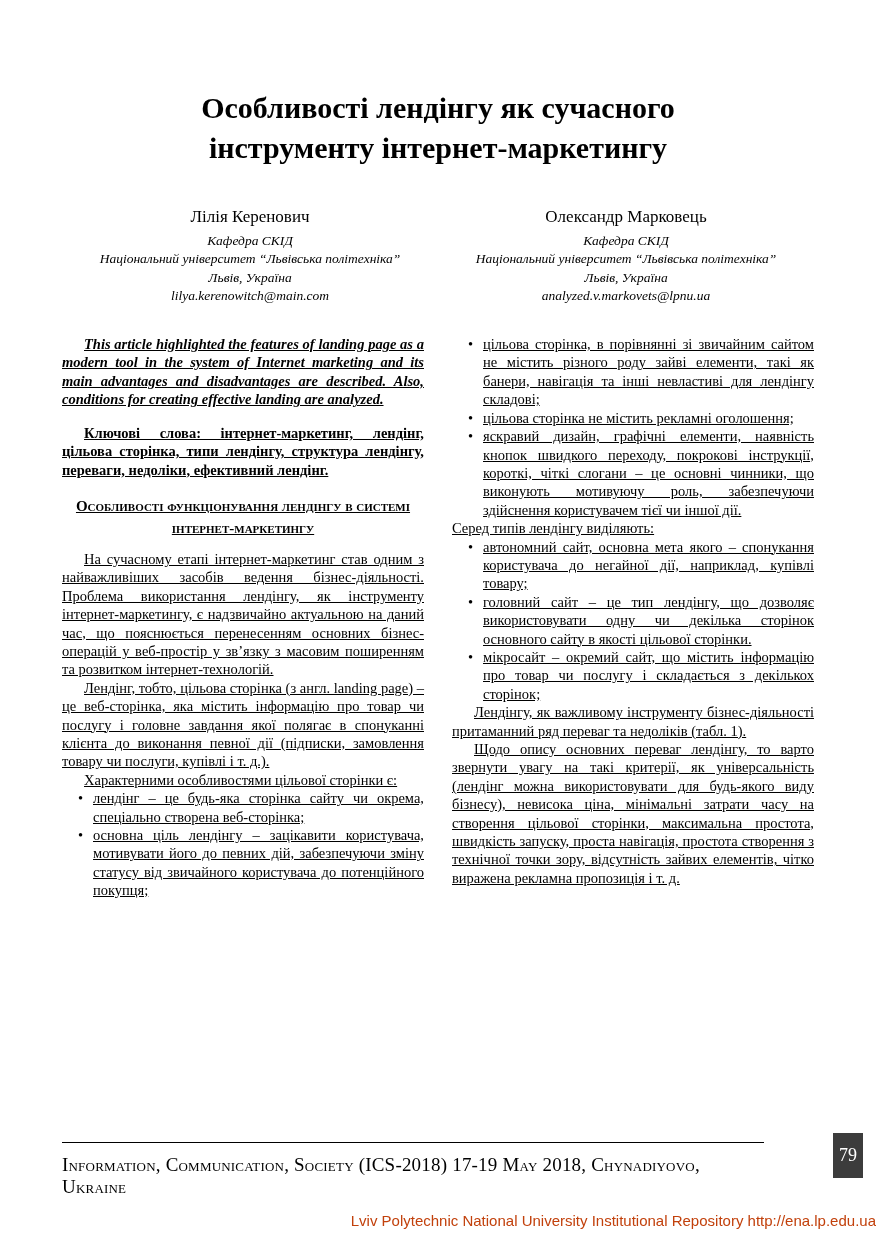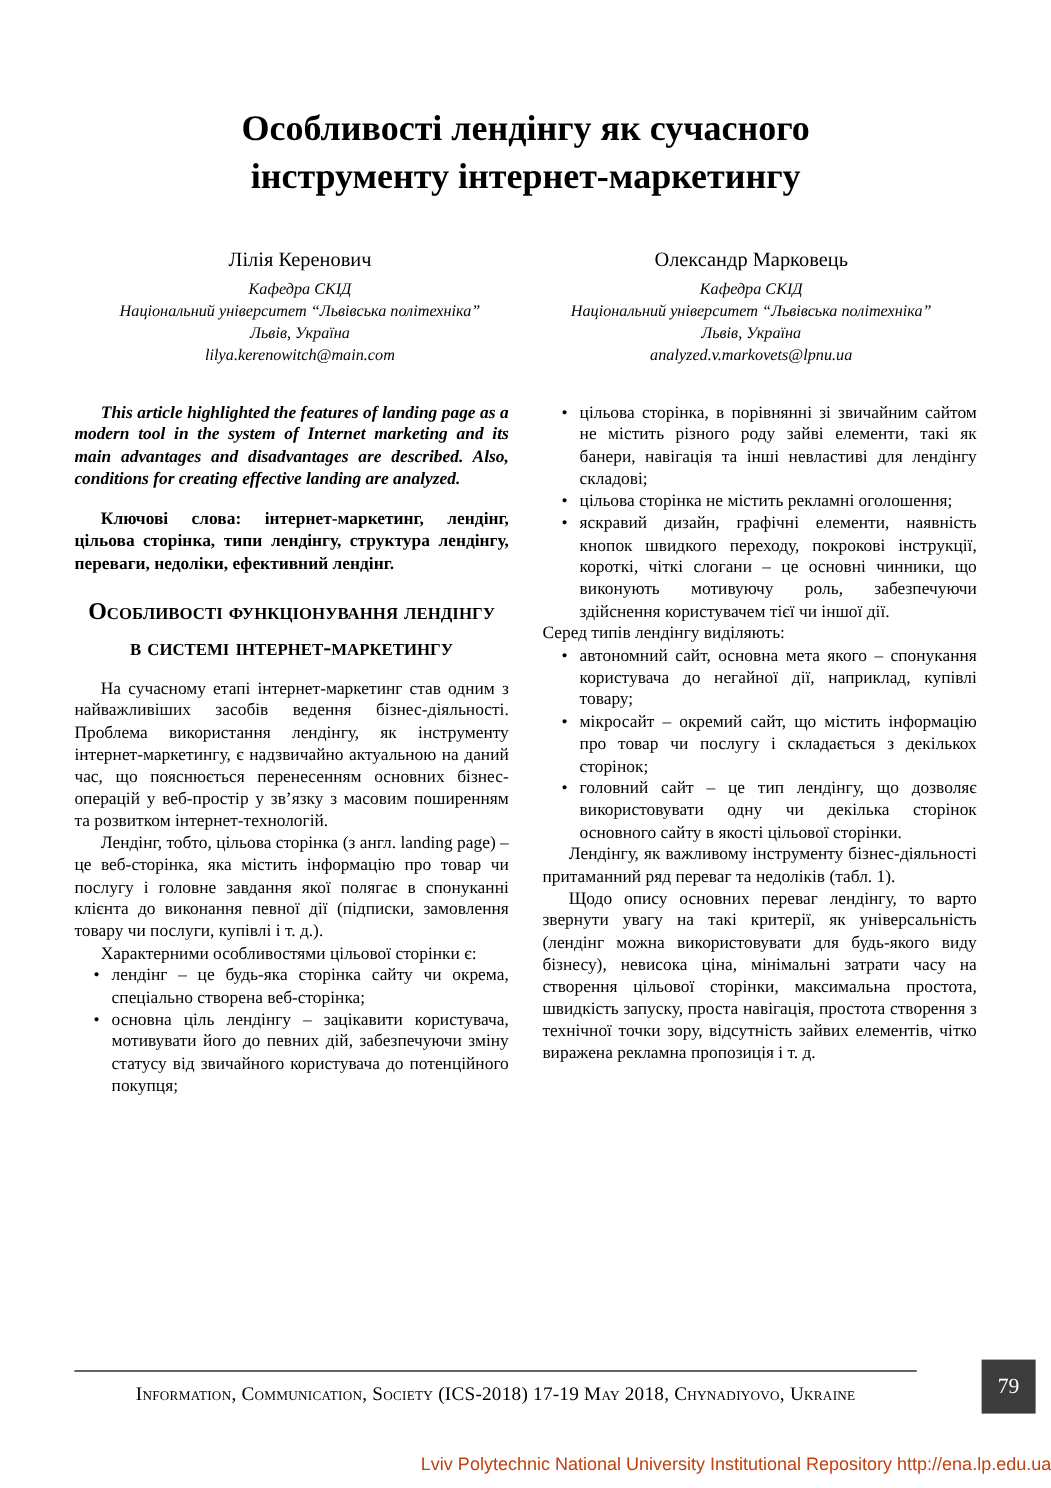--- a/index.html
+++ b/index.html
@@ -28,30 +28,31 @@
   .author { flex: 1; text-align: center; }
   .author-name { font-size: 17px; margin-bottom: 5px; }
   .affil { font-style: italic; font-size: 13.5px; line-height: 1.35; }
 
   .columns {
     display: flex;
     gap: 28px;
     text-align: justify;
     font-size: 14.5px;
     line-height: 1.27;
+    text-decoration: underline;
   }
   .col { flex: 1; min-width: 0; }
 
   p { margin: 0; }
   p.indent { text-indent: 22px; }
   p.abstract { font-weight: bold; font-style: italic; text-indent: 22px; margin-bottom: 15px; }
   p.keywords { font-weight: bold; text-indent: 22px; margin-bottom: 16px; }
 
   h2.section {
-    font-size: 20px;
+    font-size: 15px;
     font-weight: bold;
     font-variant: small-caps;
     text-align: center;
     line-height: 1.5;
     margin: 4px 8px 10px 8px;
   }
 
   ul.bullets { list-style: none; }
   ul.bullets li {
     position: relative;
@@ -70,30 +71,29 @@
     left: 62px;
     right: 112px;
     top: 1126px;
     border-top: 1.5px solid #000;
   }
   .conference-line {
     position: absolute;
     left: 62px;
     right: 112px;
     top: 1138px;
-    text-align: center;
     font-variant: small-caps;
-    font-size: 16px;
+    font-size: 19px;
     letter-spacing: 0.2px;
   }
   .page-number {
     position: absolute;
     right: 13px;
     top: 1117px;
-    width: 45px;
+    width: 30px;
     height: 45px;
     background: #3c3c3c;
     color: #ffffff;
     display: flex;
     align-items: center;
     justify-content: center;
     font-size: 18px;
   }
   .repository-line {
     position: absolute;
@@ -151,22 +151,22 @@
 
       <div class="col">
         <ul class="bullets">
           <li>цільова сторінка, в порівнянні зі звичайним сайтом не містить різного роду зайві елементи, такі як банери, навігація та інші невластиві для лендінгу складові;</li>
           <li>цільова сторінка не містить рекламні оголошення;</li>
           <li>яскравий дизайн, графічні елементи, наявність кнопок швидкого переходу, покрокові інструкції, короткі, чіткі слогани – це основні чинники, що виконують мотивуючу роль, забезпечуючи здійснення користувачем тієї чи іншої дії.</li>
         </ul>
         <p>Серед типів лендінгу виділяють:</p>
         <ul class="bullets">
           <li>автономний сайт, основна мета якого – спонукання користувача до негайної дії, наприклад, купівлі товару;</li>
+          <li>головний сайт – це тип лендінгу, що дозволяє використовувати одну чи декілька сторінок основного сайту в якості цільової сторінки.</li>
           <li>мікросайт – окремий сайт, що містить інформацію про товар чи послугу і складається з декількох сторінок;</li>
-          <li>головний сайт – це тип лендінгу, що дозволяє використовувати одну чи декілька сторінок основного сайту в якості цільової сторінки.</li>
         </ul>
         <p class="indent">Лендінгу, як важливому інструменту бізнес-діяльності притаманний ряд переваг та недоліків (табл. 1).</p>
         <p class="indent">Щодо опису основних переваг лендінгу, то варто звернути увагу на такі критерії, як універсальність (лендінг можна використовувати для будь-якого виду бізнесу), невисока ціна, мінімальні затрати часу на створення цільової сторінки, максимальна простота, швидкість запуску, проста навігація, простота створення з технічної точки зору, відсутність зайвих елементів, чітко виражена рекламна пропозиція і т. д.</p>
       </div>
 
     </div>
   </div>
 
   <div class="footer-rule"></div>
   <div class="conference-line">Information, Communication, Society (ICS-2018) 17-19 May 2018, Chynadiyovo, Ukraine</div>

